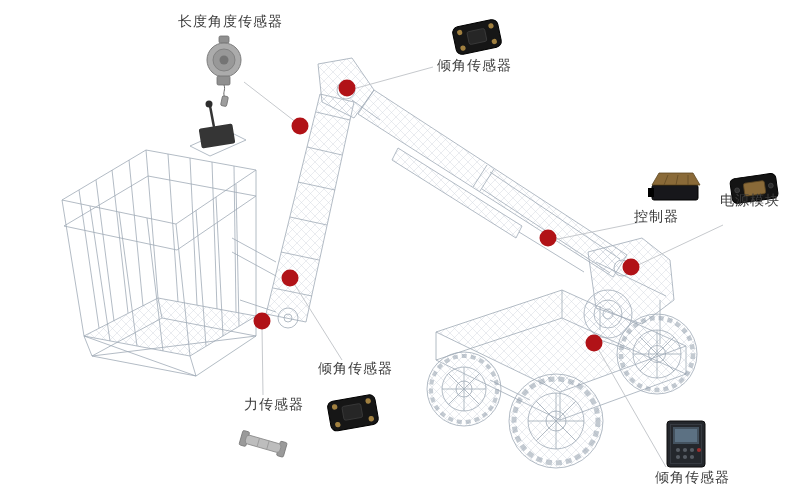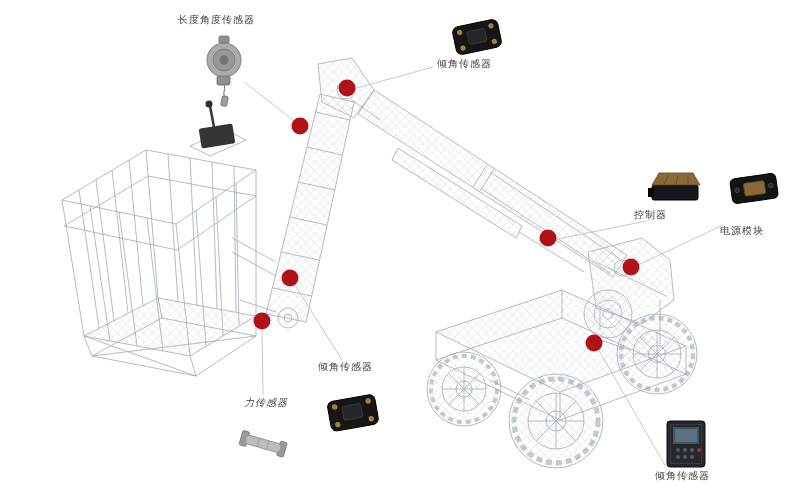--- a/index.html
+++ b/index.html
@@ -6,32 +6,32 @@
   .canvas{
     position:relative;
     width:800px;height:502px;
     background:#ffffff;
     overflow:hidden;
     font-family:"DejaVu Sans","Liberation Sans",sans-serif;
   }
   .canvas svg{position:absolute;left:0;top:0;}
   .label{
     position:absolute;
-    font-size:10px;
+    font-size:14px;
     letter-spacing:1px;
     color:#3b3b3b;
     white-space:nowrap;
     user-select:none;
   }
   .lbl-length{left:178px;top:13px;}
   .lbl-tilt-top{left:437px;top:57px;}
   .lbl-controller{left:634px;top:208px;}
-  .lbl-power{left:720px;top:224px;}
+  .lbl-power{left:720px;top:192px;}
   .lbl-tilt-bottom{left:318px;top:360px;}
-  .lbl-force{left:244px;top:396px;font-style:italic;}
+  .lbl-force{left:244px;top:396px;}
   .lbl-assembly{left:655px;top:469px;}
 </style>
 </head>
 <body>
 
 <div class="canvas">
 
   <svg width="800" height="502" viewBox="0 0 800 502">
     <defs>
       <pattern id="mesh" width="9" height="9" patternUnits="userSpaceOnUse">

